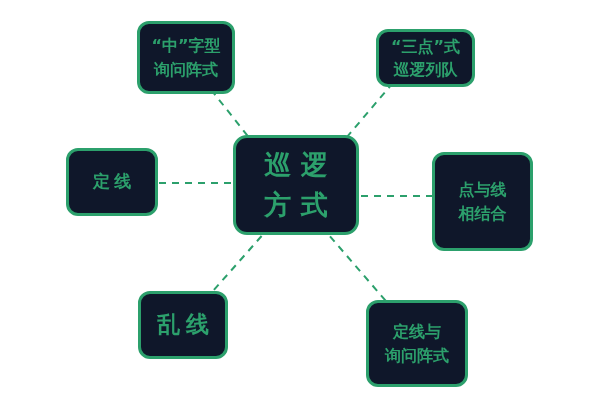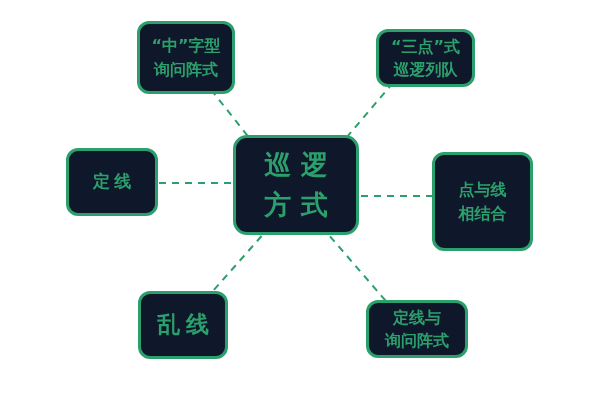--- a/index.html
+++ b/index.html
@@ -52,21 +52,21 @@
   }
   .node-center .node-line { letter-spacing: 0.35em; margin-left: 0.35em; }
 
   .node-outer { font-size: 16px; }
 
   .node-top-left   { left: 137px; top: 21px;  width: 98px;  height: 73px; }
   .node-top-right  { left: 376px; top: 21px;  width: 99px;  height: 58px; margin-top: 8px; }
   .node-left       { left: 66px;  top: 148px; width: 92px;  height: 68px; font-size: 17px; font-family: Liberation Serif, serif; }
   .node-right      { left: 432px; top: 152px; width: 101px; height: 99px; }
   .node-bottom-left{ left: 138px; top: 291px; width: 90px;  height: 68px; font-size: 23px; text-align: center; }
-  .node-bottom-right{ left: 366px; top: 300px; width: 102px; height: 58px; text-align: right; }
+  .node-bottom-right{ left: 366px; top: 300px; width: 102px; height: 87px; text-align: right; }
 
   .spaced .node-line { letter-spacing: 0.25em; margin-left: 0.25em; }
 </style>
 </head>
 <body>
 
 <div class="canvas">
 
   <svg class="connectors" viewBox="0 0 602 407" xmlns="http://www.w3.org/2000/svg">
     <g stroke="#2ca06c" stroke-width="2" stroke-dasharray="7 6" fill="none">

